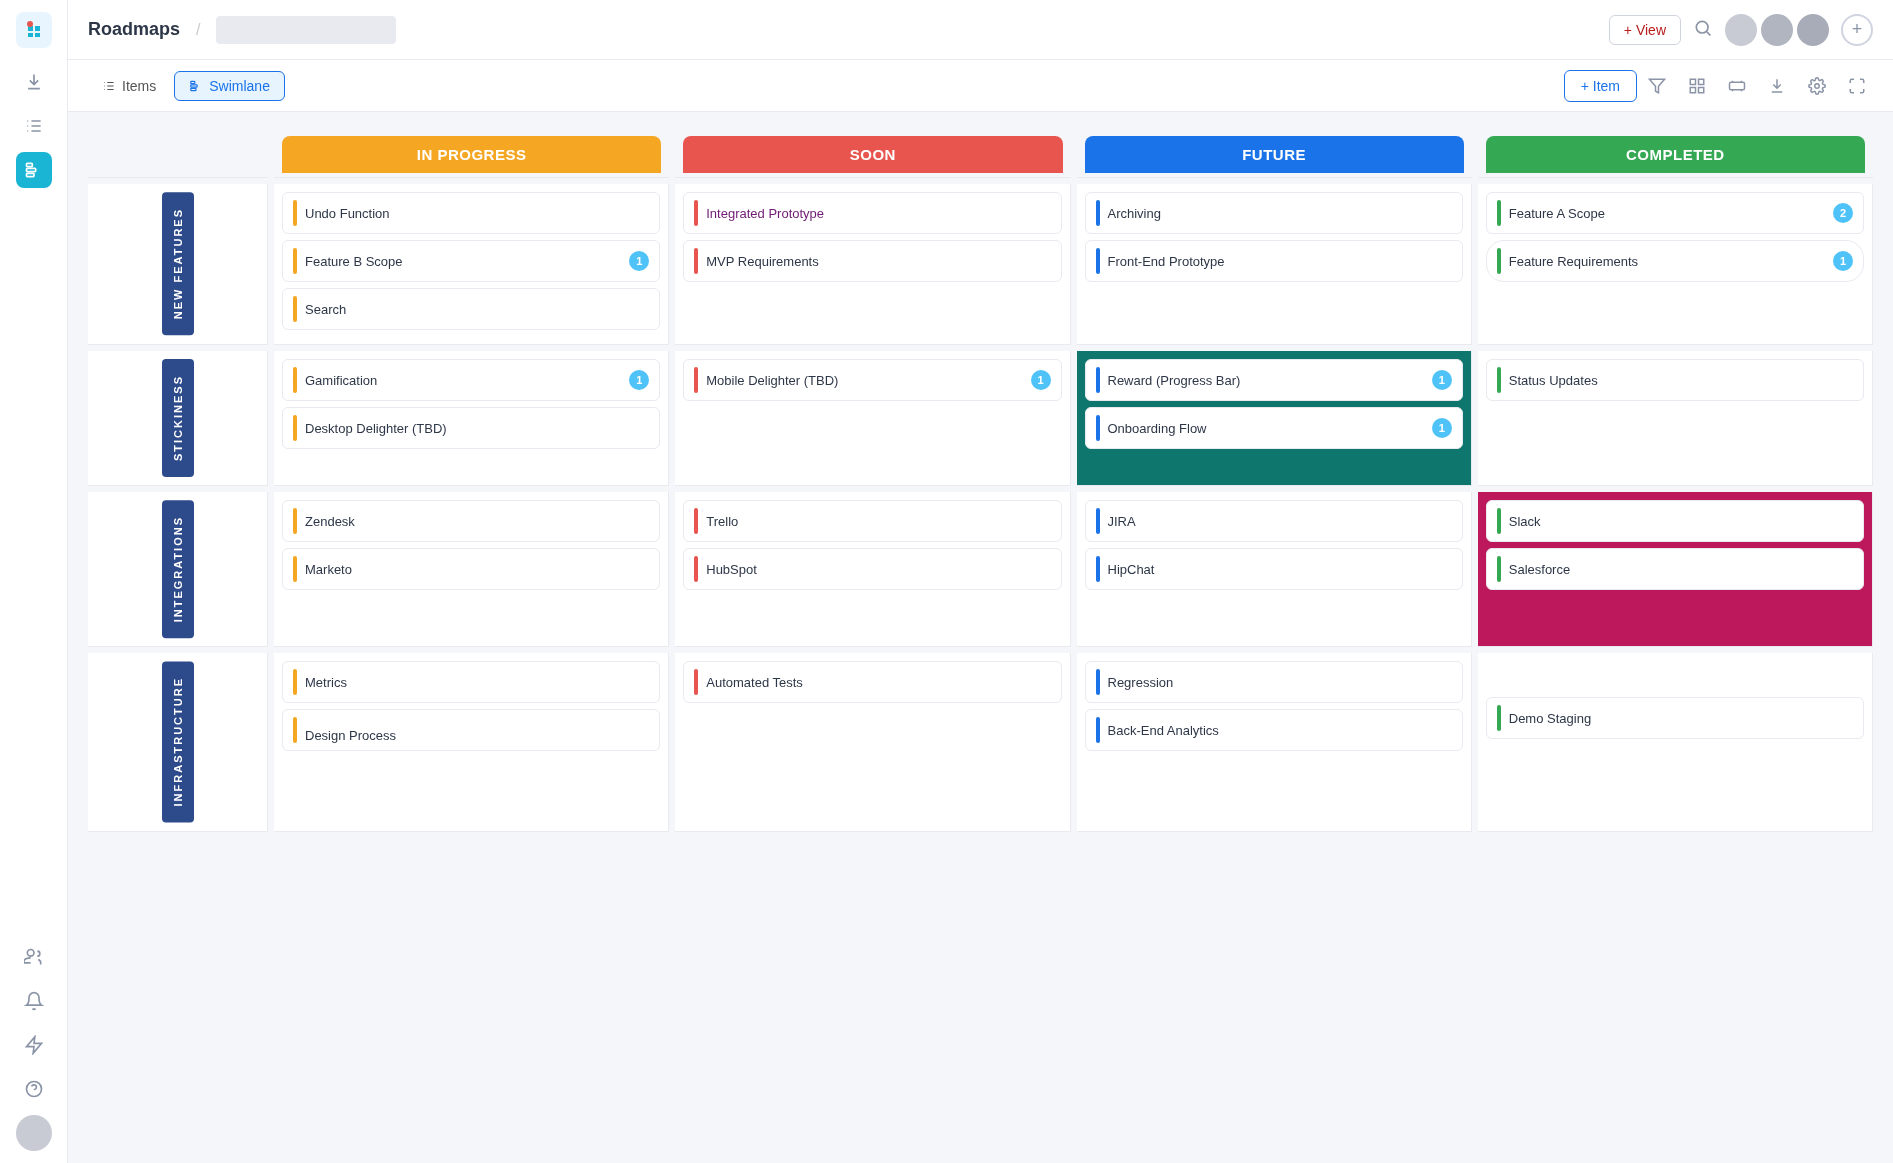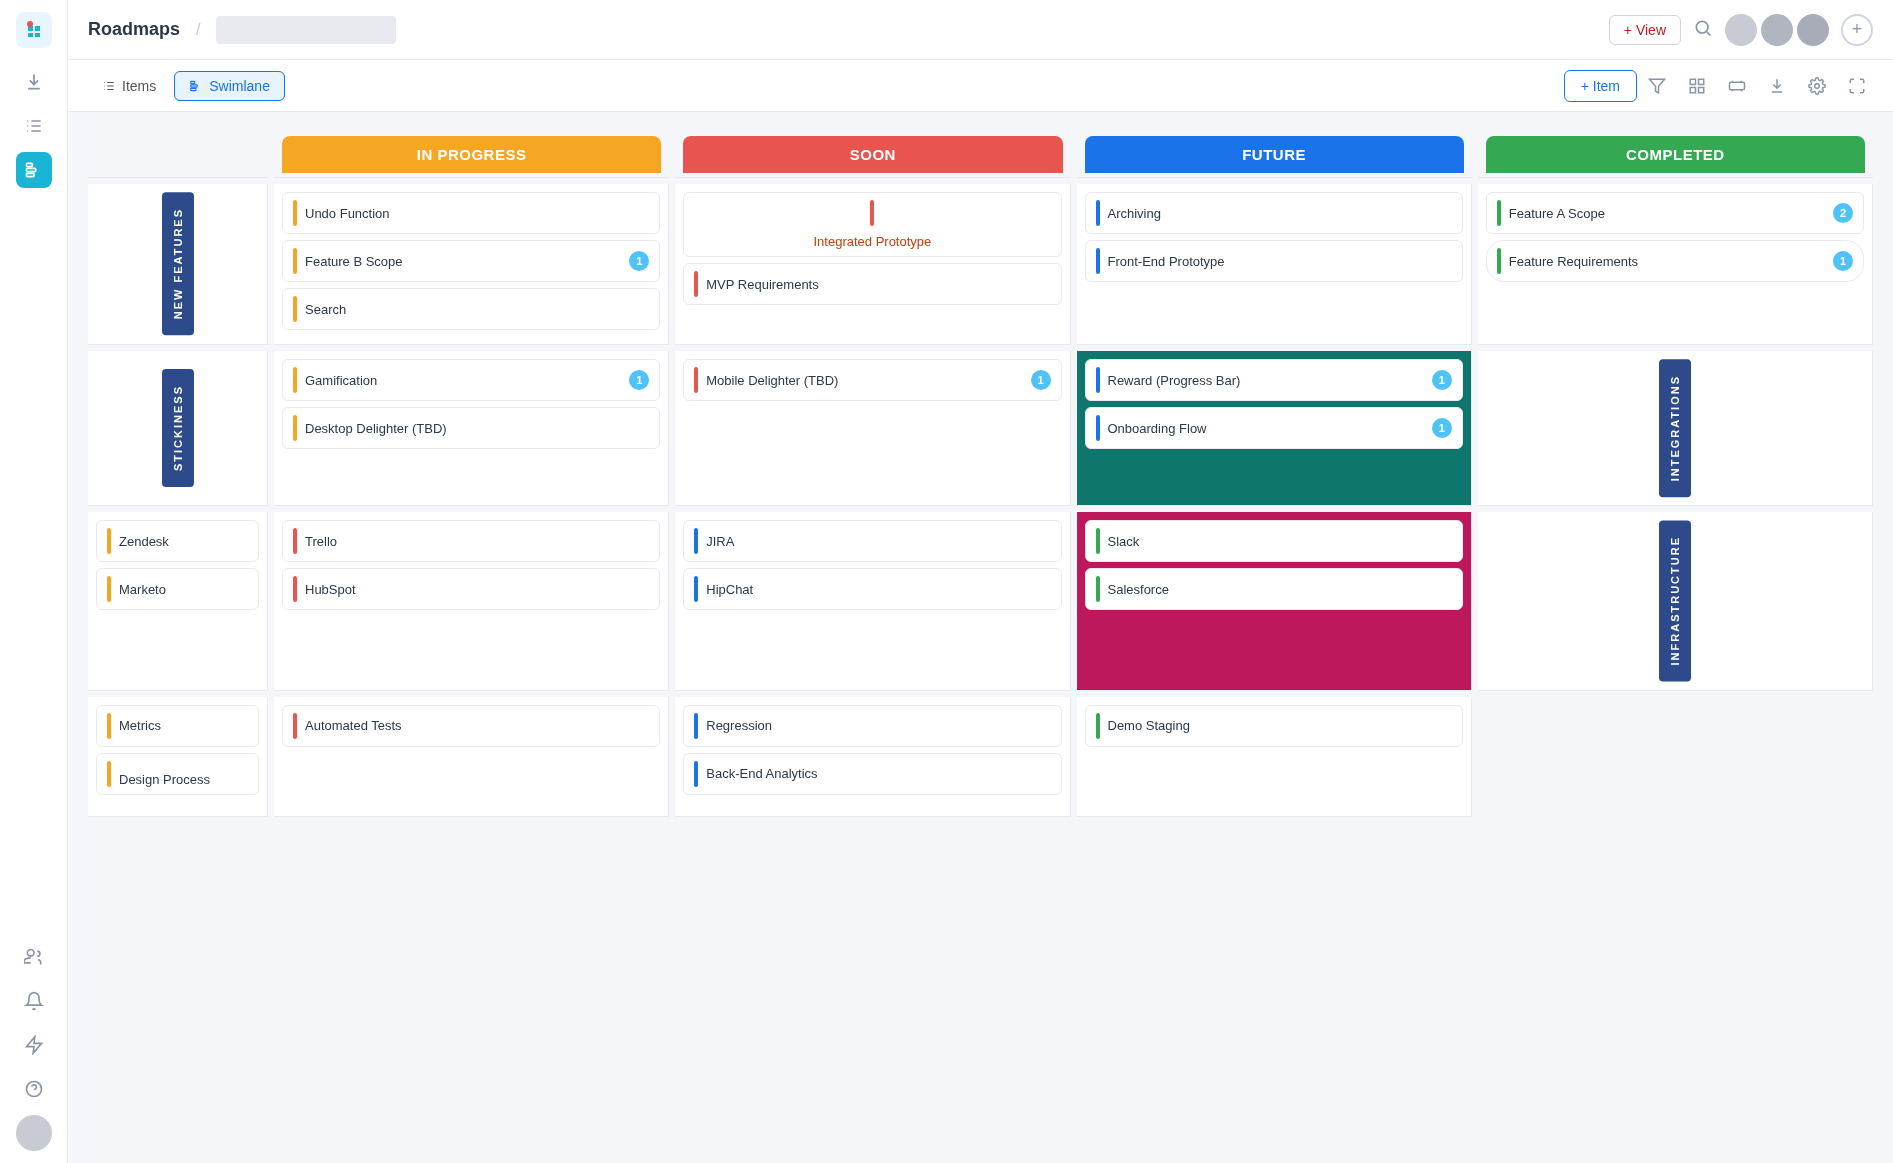--- a/index.html
+++ b/index.html
@@ -328,21 +328,21 @@
             <div style="width: 4px; min-width: 4px; height: 26px; border-radius: 2px; background: rgb(245, 166, 35);"></div>
             <span style="flex: 1 1 0%;">Feature B Scope</span>
             <div style="background: rgb(79, 195, 247); color: rgb(255, 255, 255); border-radius: 50%; width: 20px; height: 20px; font-size: 11px; font-weight: 700; display: flex; align-items: center; justify-content: center; flex-shrink: 0;">1</div>
           </div>
           <div style="background: rgb(255, 255, 255); border: 1px solid rgb(232, 234, 240); border-radius: 6px; padding: 7px 10px; margin-bottom: 6px; font-size: 13px; color: rgb(45, 55, 72); display: flex; align-items: center; gap: 8px; cursor: pointer;">
             <div style="width: 4px; min-width: 4px; height: 26px; border-radius: 2px; background: rgb(245, 166, 35);"></div>
             <span style="flex: 1 1 0%;">Search</span>
           </div>
         </div>
         <div style="padding: 8px; background: rgb(255, 255, 255); border-right: 1px solid rgb(232, 234, 240); border-bottom: 1px solid rgb(232, 234, 240); min-height: 120px; vertical-align: top;">
-          <div style="background: rgb(255, 255, 255); border: 1px solid rgb(232, 234, 240); border-radius: 6px; padding: 7px 10px; margin-bottom: 6px; font-size: 13px; color: #c2410c; display: flex; align-items: center; gap: 8px; cursor: pointer; flex-direction: column;">
+          <div style="background: rgb(255, 255, 255); border: 1px solid rgb(232, 234, 240); border-radius: 6px; padding: 7px 10px; margin-bottom: 6px; font-size: 13px; color: #701a75; display: flex; align-items: center; gap: 8px; cursor: pointer;">
             <div style="width: 4px; min-width: 4px; height: 26px; border-radius: 2px; background: rgb(232, 85, 78);"></div>
             <span style="flex: 1 1 0%;">Integrated Prototype</span>
           </div>
           <div style="background: rgb(255, 255, 255); border: 1px solid rgb(232, 234, 240); border-radius: 6px; padding: 7px 10px; margin-bottom: 6px; font-size: 13px; color: rgb(45, 55, 72); display: flex; align-items: center; gap: 8px; cursor: pointer;">
             <div style="width: 4px; min-width: 4px; height: 26px; border-radius: 2px; background: rgb(232, 85, 78);"></div>
             <span style="flex: 1 1 0%;">MVP Requirements</span>
           </div>
         </div>
         <div style="padding: 8px; background: rgb(255, 255, 255); border-right: 1px solid rgb(232, 234, 240); border-bottom: 1px solid rgb(232, 234, 240); min-height: 120px; vertical-align: top;">
           <div style="background: rgb(255, 255, 255); border: 1px solid rgb(232, 234, 240); border-radius: 6px; padding: 7px 10px; margin-bottom: 6px; font-size: 13px; color: rgb(45, 55, 72); display: flex; align-items: center; gap: 8px; cursor: pointer;">
@@ -392,20 +392,26 @@
             <div style="width: 4px; min-width: 4px; height: 26px; border-radius: 2px; background: rgb(26, 115, 232);"></div>
             <span style="flex: 1 1 0%;">Reward (Progress Bar)</span>
             <div style="background: rgb(79, 195, 247); color: rgb(255, 255, 255); border-radius: 50%; width: 20px; height: 20px; font-size: 11px; font-weight: 700; display: flex; align-items: center; justify-content: center; flex-shrink: 0;">1</div>
           </div>
           <div style="background: rgb(255, 255, 255); border: 1px solid rgb(232, 234, 240); border-radius: 6px; padding: 7px 10px; margin-bottom: 6px; font-size: 13px; color: rgb(45, 55, 72); display: flex; align-items: center; gap: 8px; cursor: pointer;">
             <div style="width: 4px; min-width: 4px; height: 26px; border-radius: 2px; background: rgb(26, 115, 232);"></div>
             <span style="flex: 1 1 0%;">Onboarding Flow</span>
             <div style="background: rgb(79, 195, 247); color: rgb(255, 255, 255); border-radius: 50%; width: 20px; height: 20px; font-size: 11px; font-weight: 700; display: flex; align-items: center; justify-content: center; flex-shrink: 0;">1</div>
           </div>
         </div>
+        <div style="padding: 8px; background: rgb(255, 255, 255); border-right: 1px solid rgb(232, 234, 240); border-bottom: 1px solid rgb(232, 234, 240); min-height: 120px; vertical-align: top;">
+          <div style="background: rgb(255, 255, 255); border: 1px solid rgb(232, 234, 240); border-radius: 6px; padding: 7px 10px; margin-bottom: 6px; font-size: 13px; color: rgb(45, 55, 72); display: flex; align-items: center; gap: 8px; cursor: pointer;">
+            <div style="width: 4px; min-width: 4px; height: 26px; border-radius: 2px; background: rgb(52, 168, 83);"></div>
+            <span style="flex: 1 1 0%;">Status Updates</span>
+          </div>
+        </div>
         <div style="display: flex; align-items: center; justify-content: center; border-right: 1px solid rgb(232, 234, 240); border-bottom: 1px solid rgb(232, 234, 240); background: rgb(255, 255, 255); padding: 8px;">
           <div style="writing-mode: vertical-rl; transform: rotate(180deg); background: rgb(45, 74, 138); color: rgb(255, 255, 255); font-weight: 700; font-size: 11px; letter-spacing: 2px; text-transform: uppercase; padding: 16px 10px; border-radius: 4px; display: flex; align-items: center; justify-content: center; min-height: 100px; white-space: nowrap;">INTEGRATIONS</div>
         </div>
         <div style="padding: 8px; background: rgb(255, 255, 255); border-right: 1px solid rgb(232, 234, 240); border-bottom: 1px solid rgb(232, 234, 240); min-height: 120px; vertical-align: top;">
           <div style="background: rgb(255, 255, 255); border: 1px solid rgb(232, 234, 240); border-radius: 6px; padding: 7px 10px; margin-bottom: 6px; font-size: 13px; color: rgb(45, 55, 72); display: flex; align-items: center; gap: 8px; cursor: pointer;">
             <div style="width: 4px; min-width: 4px; height: 26px; border-radius: 2px; background: rgb(245, 166, 35);"></div>
             <span style="flex: 1 1 0%;">Zendesk</span>
           </div>
           <div style="background: rgb(255, 255, 255); border: 1px solid rgb(232, 234, 240); border-radius: 6px; padding: 7px 10px; margin-bottom: 6px; font-size: 13px; color: rgb(45, 55, 72); display: flex; align-items: center; gap: 8px; cursor: pointer;">
             <div style="width: 4px; min-width: 4px; height: 26px; border-radius: 2px; background: rgb(245, 166, 35);"></div>
@@ -465,20 +471,20 @@
           <div style="background: rgb(255, 255, 255); border: 1px solid rgb(232, 234, 240); border-radius: 6px; padding: 7px 10px; margin-bottom: 6px; font-size: 13px; color: rgb(45, 55, 72); display: flex; align-items: center; gap: 8px; cursor: pointer;">
             <div style="width: 4px; min-width: 4px; height: 26px; border-radius: 2px; background: rgb(26, 115, 232);"></div>
             <span style="flex: 1 1 0%;">Regression</span>
           </div>
           <div style="background: rgb(255, 255, 255); border: 1px solid rgb(232, 234, 240); border-radius: 6px; padding: 7px 10px; margin-bottom: 6px; font-size: 13px; color: rgb(45, 55, 72); display: flex; align-items: center; gap: 8px; cursor: pointer;">
             <div style="width: 4px; min-width: 4px; height: 26px; border-radius: 2px; background: rgb(26, 115, 232);"></div>
             <span style="flex: 1 1 0%;">Back-End Analytics</span>
           </div>
         </div>
         <div style="padding: 8px; background: rgb(255, 255, 255); border-right: 1px solid rgb(232, 234, 240); border-bottom: 1px solid rgb(232, 234, 240); min-height: 120px; vertical-align: top;">
-          <div style="background: rgb(255, 255, 255); border: 1px solid rgb(232, 234, 240); border-radius: 6px; padding: 7px 10px; margin-bottom: 6px; font-size: 13px; color: rgb(45, 55, 72); display: flex; align-items: center; gap: 8px; cursor: pointer;">
+          <div style="background: rgb(255, 255, 255); border: 1px solid rgb(232, 234, 240); border-radius: 6px; padding: 7px 10px; margin-bottom: 6px; font-size: 13px; color: rgb(45, 55, 72); display: flex; align-items: center; gap: 8px; cursor: pointer; margin-top: 36px;">
             <div style="width: 4px; min-width: 4px; height: 26px; border-radius: 2px; background: rgb(52, 168, 83);"></div>
             <span style="flex: 1 1 0%;">Demo Staging</span>
           </div>
         </div>
       </div>
   </div>
 </div>
 
 </body></html>

